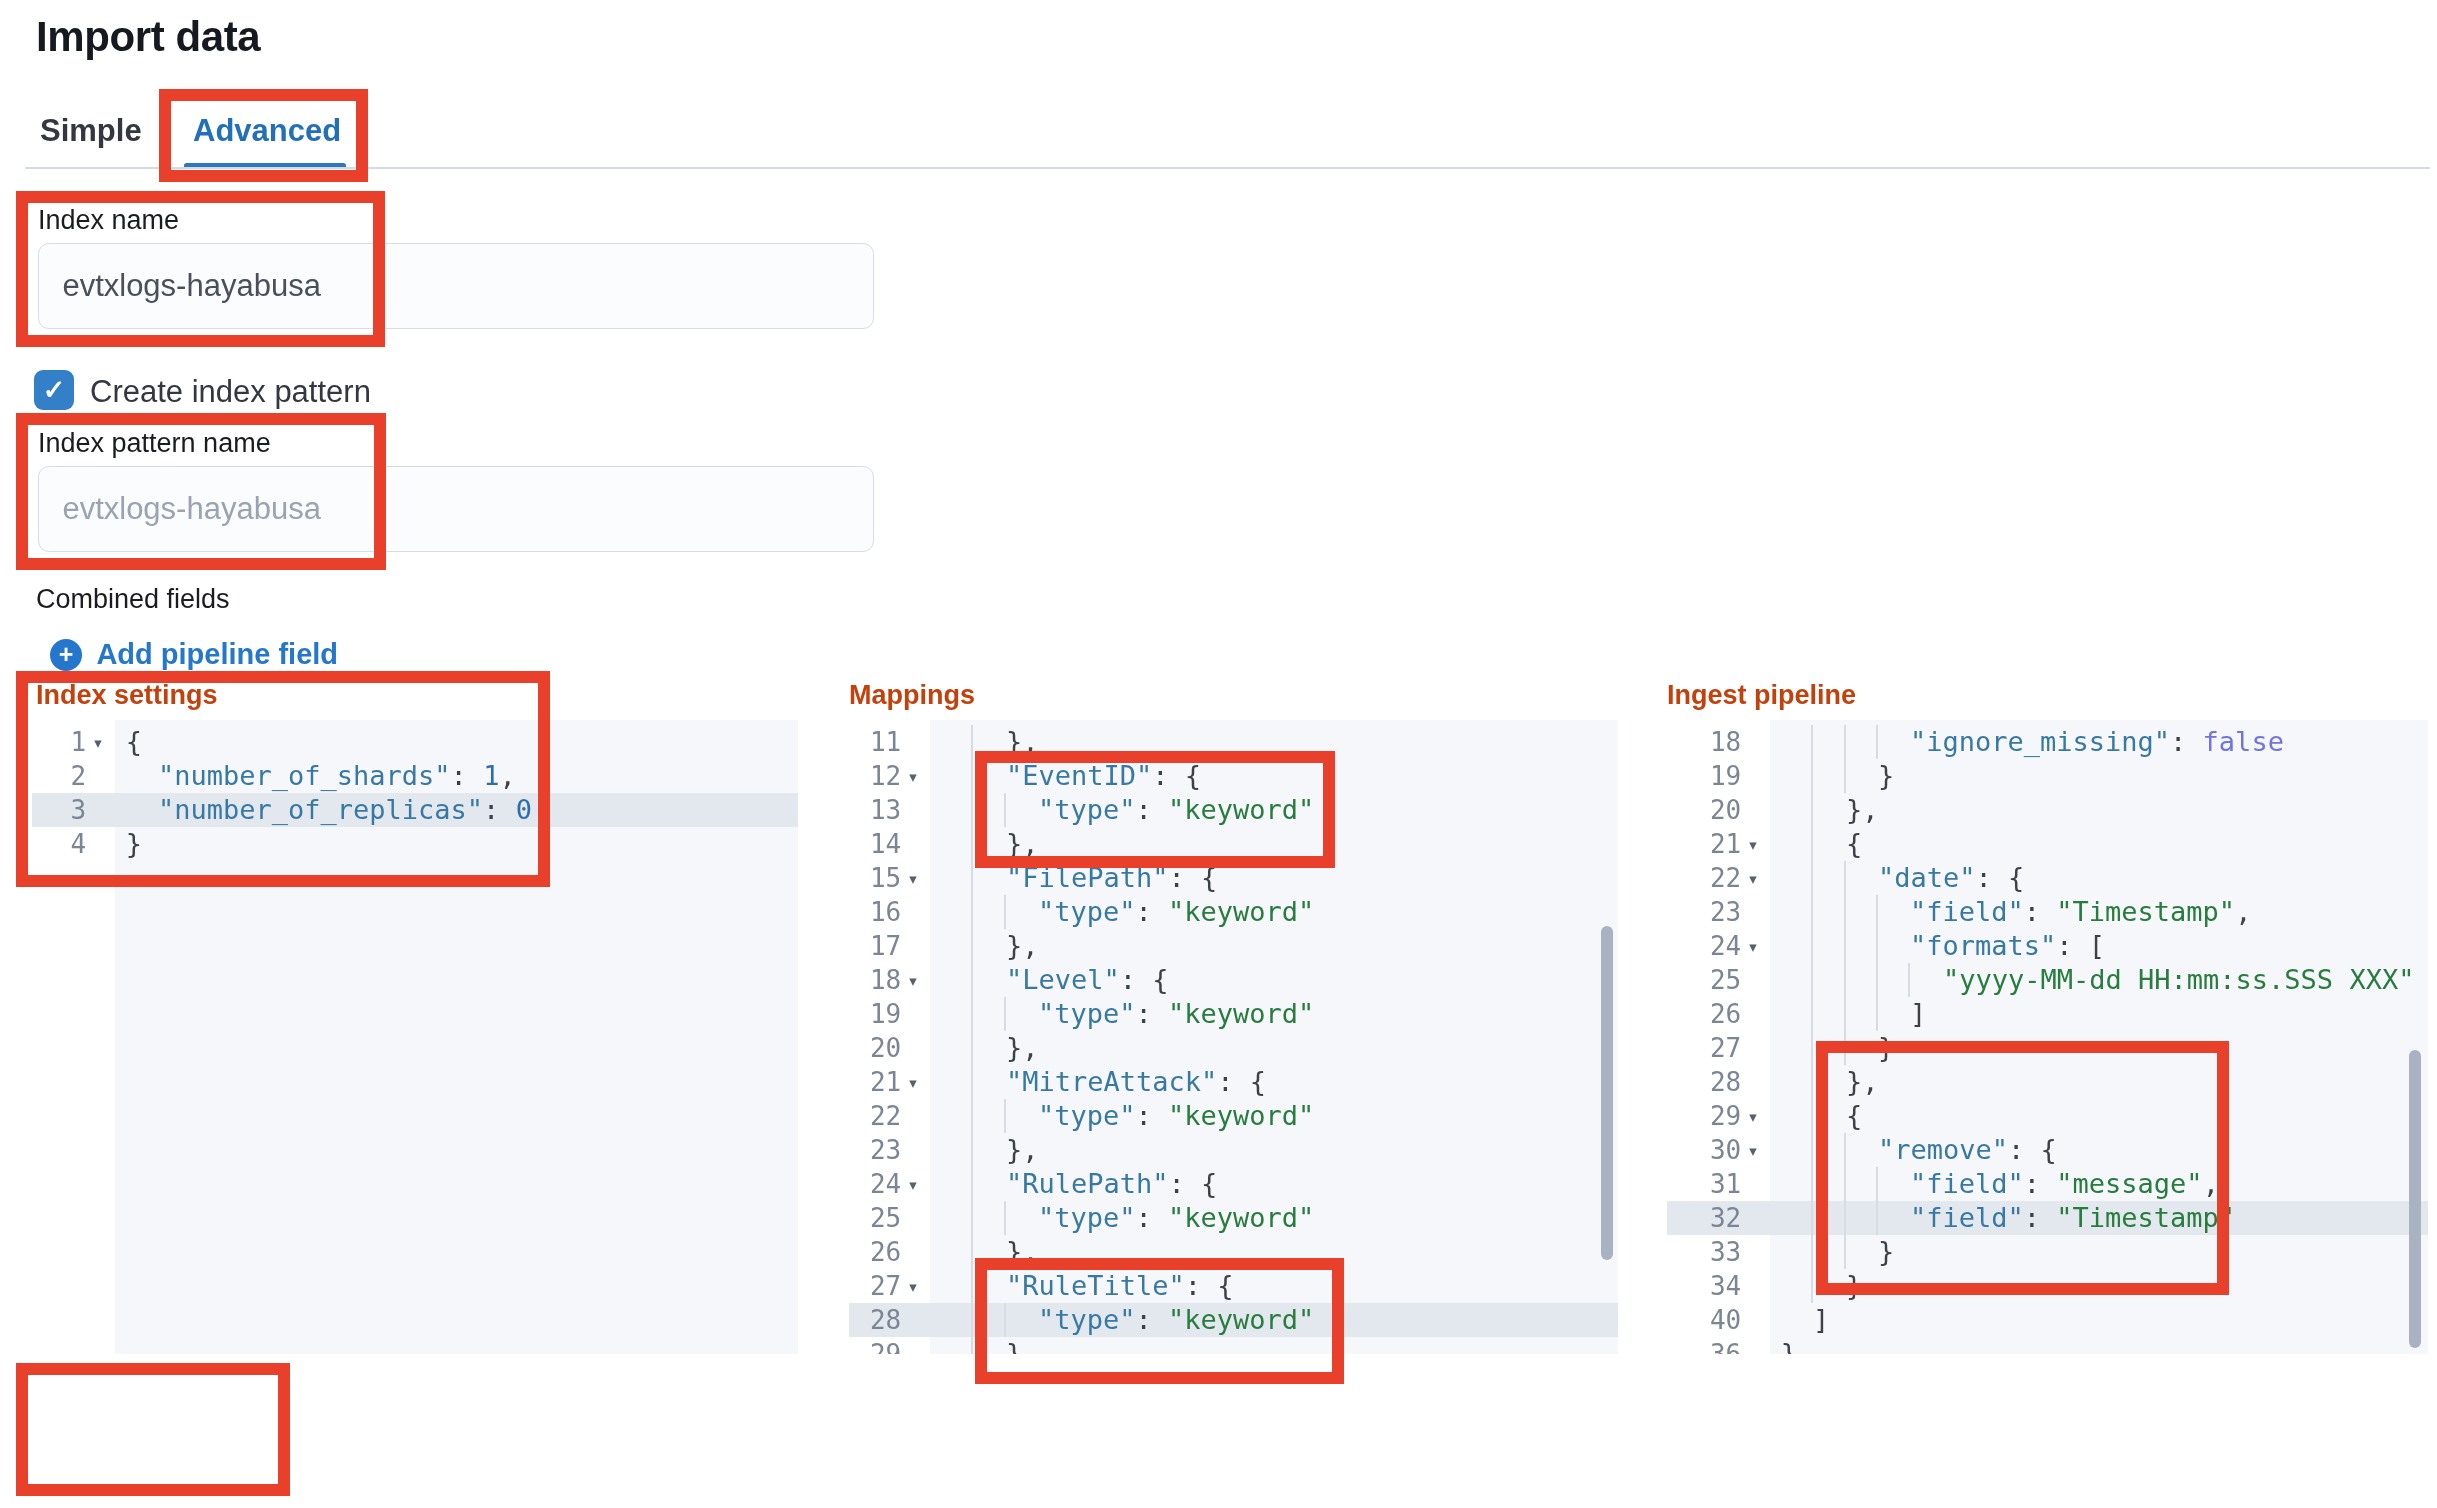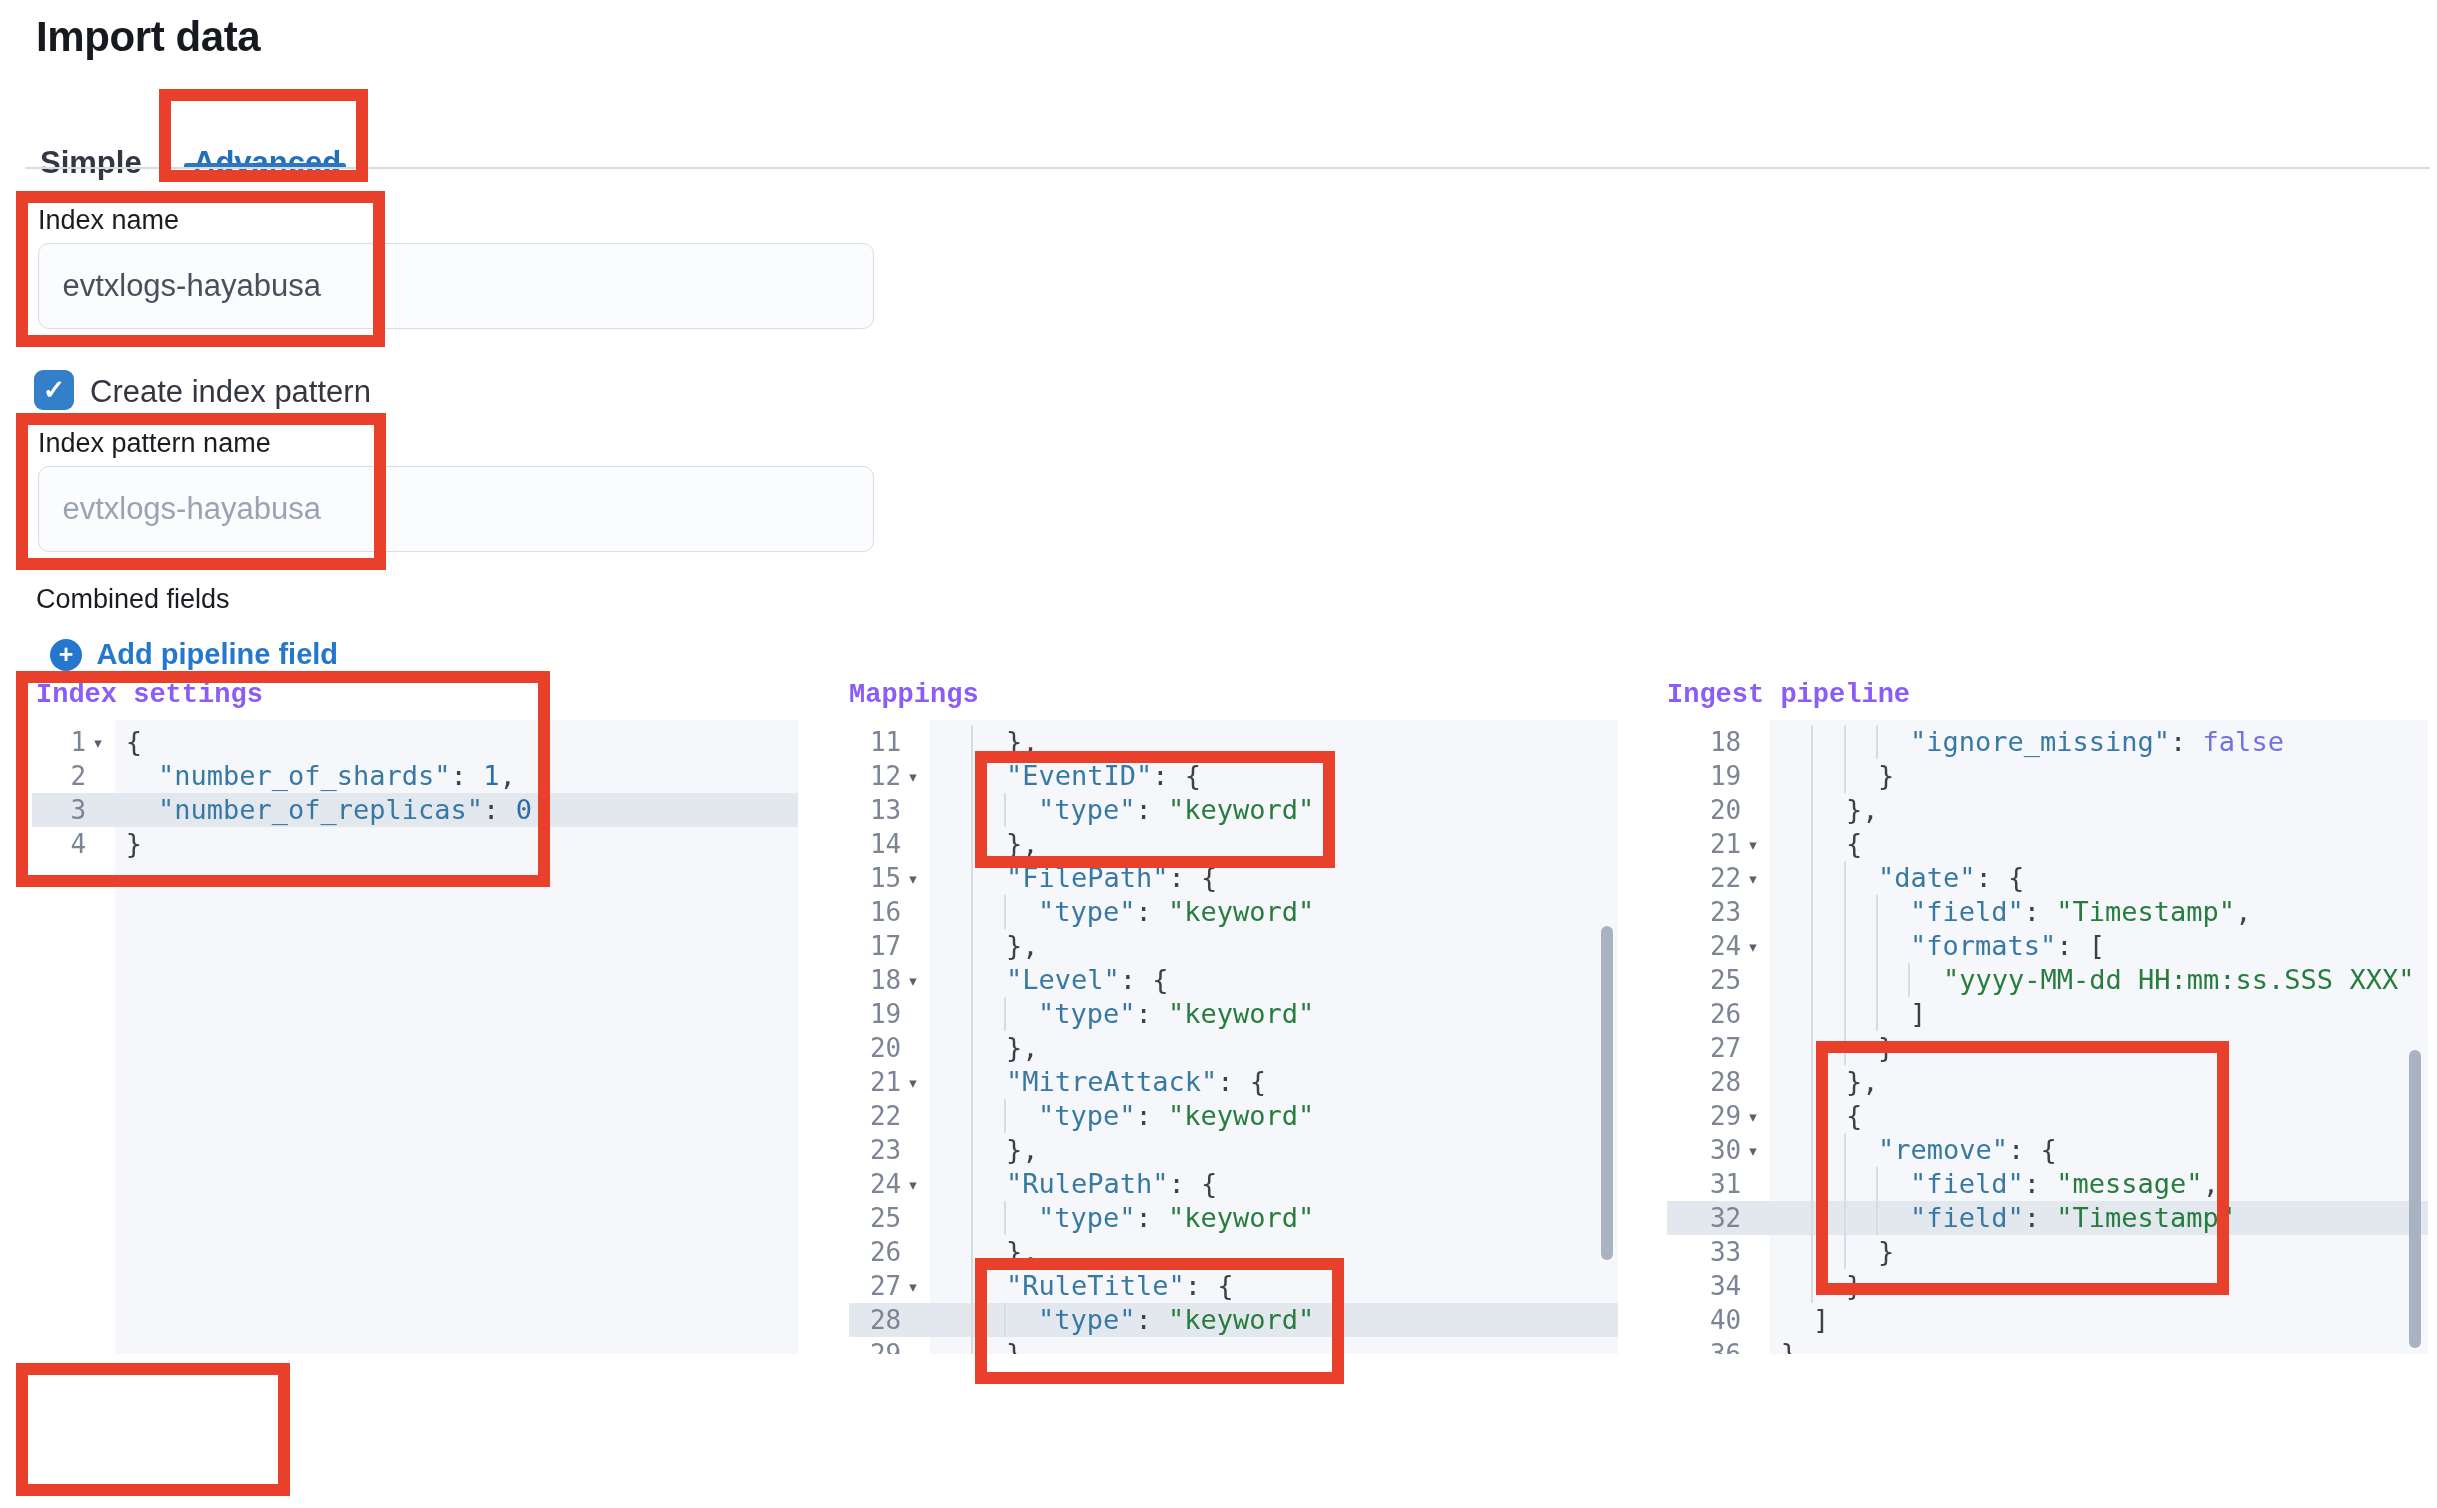--- a/index.html
+++ b/index.html
@@ -2,21 +2,21 @@
 <html style="font-size:14.4px"><head>
 <meta charset="utf-8">
 <style>
   *{box-sizing:border-box;margin:0;padding:0;}
   html,body{background:#fff;}
   .screen{position:relative;width:2438px;height:1508px;background:#ffffff;
           font-family:"Liberation Sans",sans-serif;color:#343741;overflow:hidden;}
 
   
   .page-title{position:absolute;left:36px;top:12.6px;font-size:42px;font-weight:700;color:#16191f;letter-spacing:-0.4px;}
-  .tab{position:absolute;top:113px;font-size:31px;font-weight:700;cursor:pointer;margin-top:32px;}
+  .tab{position:absolute;top:113px;font-size:31px;font-weight:700;cursor:pointer;}
   .tab-simple{left:40px;color:#343741;}
   .tab-advanced{left:193px;color:#2270ba;}
   .tab-underline{position:absolute;left:184px;top:163px;width:162px;height:6.3px;background:#2e77bc;border-radius:2.7px;}
   .divider{position:absolute;left:25px;top:167px;width:2405px;height:1.8px;background:#d4dbe5;}
 
   
   .field-label{position:absolute;font-size:27px;font-weight:400;color:#1a1c21;}
   .lbl-index-name{left:38px;top:205px;}
   .lbl-index-pattern{left:38px;top:428px;}
   .lbl-combined{left:36px;top:584px;}
@@ -31,21 +31,21 @@
             display:flex;align-items:center;justify-content:center;cursor:pointer;}
   .checkbox .tick{color:#fff;font-size:27px;font-weight:700;line-height:1;}
   .cb-label{position:absolute;left:90px;top:374px;font-size:31px;color:#343741;}
 
   .add-combined{position:absolute;left:50px;top:638px;display:flex;align-items:center;cursor:pointer;}
   .plus-circle{width:32px;height:32px;border-radius:50%;background:#2477cc;color:#fff;display:flex;
                align-items:center;justify-content:center;font-size:25px;font-weight:700;line-height:1;}
   .add-link{margin-left:14.4px;font-size:29px;font-weight:600;color:#2477cc;}
 
   
-  .ed-label{position:absolute;top:680px;font-size:27px;font-weight:700;color:#8b5cf6;font-family:Liberation Mono, monospace;}
+  .ed-label{position:absolute;top:680px;font-size:27px;font-weight:700;color:#c2410c;}
   .lbl-settings{left:36px;}
   .lbl-mappings{left:849px;}
   .lbl-ingest{left:1667px;}
 
   .editor{position:absolute;top:720px;height:634px;overflow:hidden;}
   .ed-settings{left:32px;width:766px;--gw:83px;}
   .ed-mappings{left:849px;width:769px;--gw:81px;}
   .ed-ingest{left:1667px;width:761px;--gw:103px;}
   .gutter-bg{position:absolute;left:0;top:0;bottom:0;width:var(--gw);background:#ffffff;}
   .content-bg{position:absolute;left:var(--gw);right:0;top:0;bottom:0;background:#f5f7fa;}

